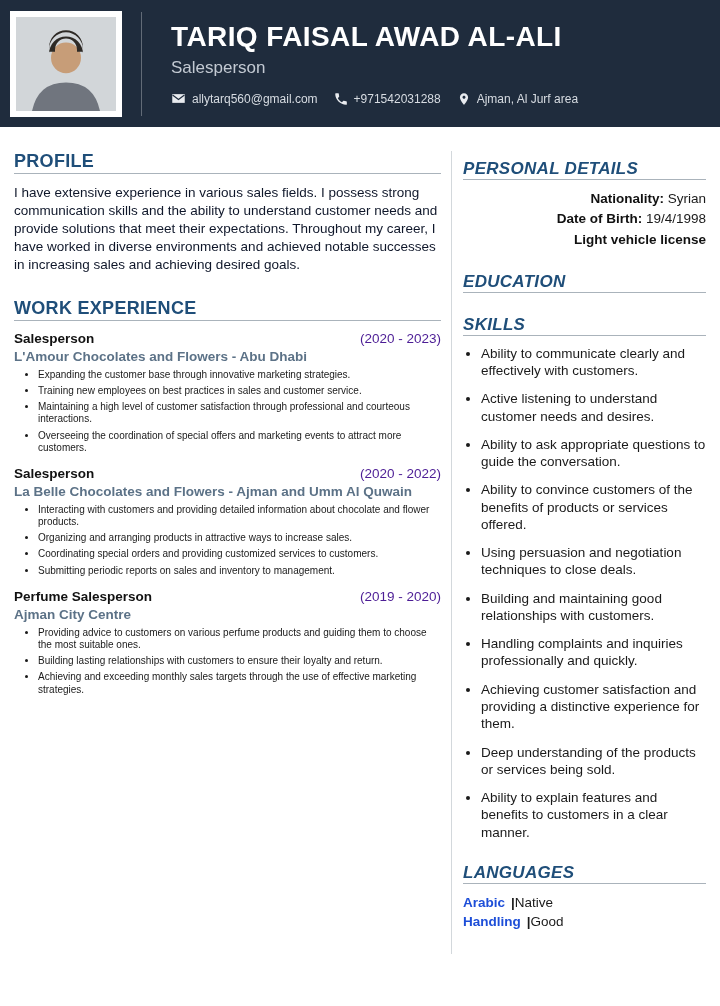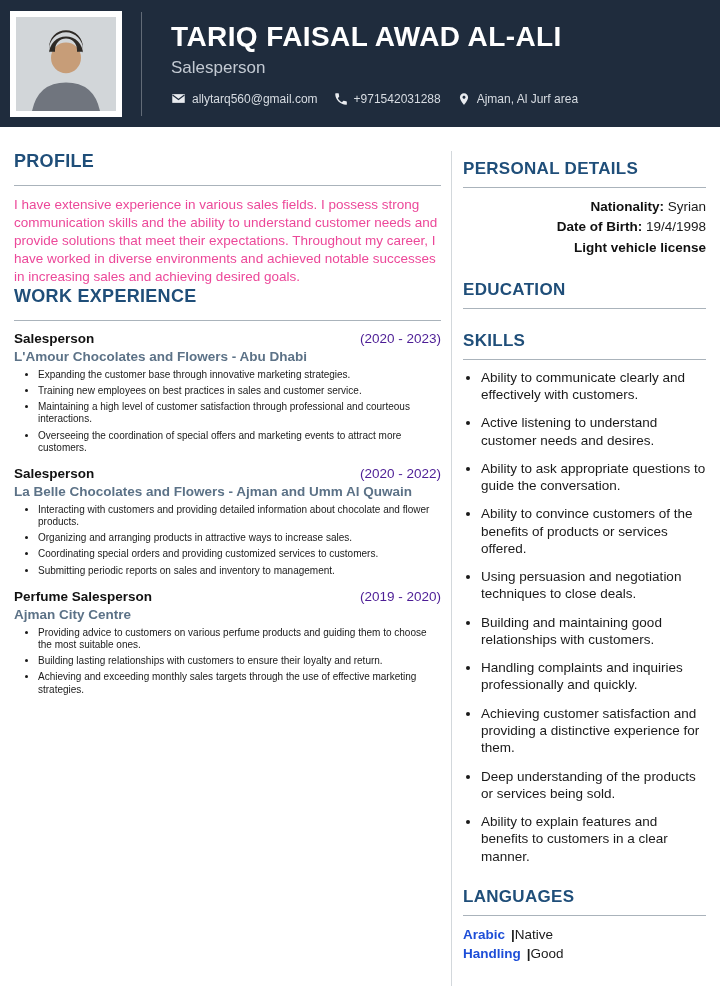--- a/index.html
+++ b/index.html
@@ -19,26 +19,26 @@
   .contact-item { display:flex; align-items:center; gap:6px; white-space:nowrap; }
   .contact-item svg { display:block; }
 
   
   .body { display:flex; padding:24px 14px 0 14px; }
   .left-col { flex:0 0 427px; }
   .right-col { flex:1; margin-left:10px; border-left:1px solid #d3d8dc; padding:8px 0 0 11px; }
 
   
   .sec-h { color:#1f4e79; font-weight:bold; letter-spacing:0.3px; border-bottom:1px solid #aab3bb; }
-  .left-col .sec-h { font-size:18px; padding-bottom:13px; margin-bottom:10px; }
-  .right-col .sec-h { font-size:17px; padding-bottom:8px; margin-bottom:9px; }
-
-  
-  .profile-text { font-size:13.5px; line-height:1.33; color:#ec4899; }
-  .work-section { }
+  .left-col .sec-h { font-size:18px; padding-bottom:1px; margin-bottom:10px; }
+  .right-col .sec-h { font-size:17px; padding-bottom:0; margin-bottom:9px;font-style:italic; }
+
+  
+  .profile-text { font-size:13.5px; line-height:1.33; color:#0f172a; }
+  .work-section { margin-top:24px; }
   .job { margin-bottom:12px; }
   .job-head { display:flex; justify-content:space-between; align-items:baseline; font-size:13.5px; }
   .job-name { font-weight:bold; color:#111; }
   .job-dates { color:#4c1d95; }
   .job-company { font-size:13.5px; font-weight:bold; color:#5c7287; margin-top:3px; }
   ul.bullets { margin:5px 0 0 0; padding-left:24px; font-size:10px; line-height:1.22; }
   ul.bullets li { margin-bottom:4px; }
 
   
   .rc-section { margin-bottom:22px; }

